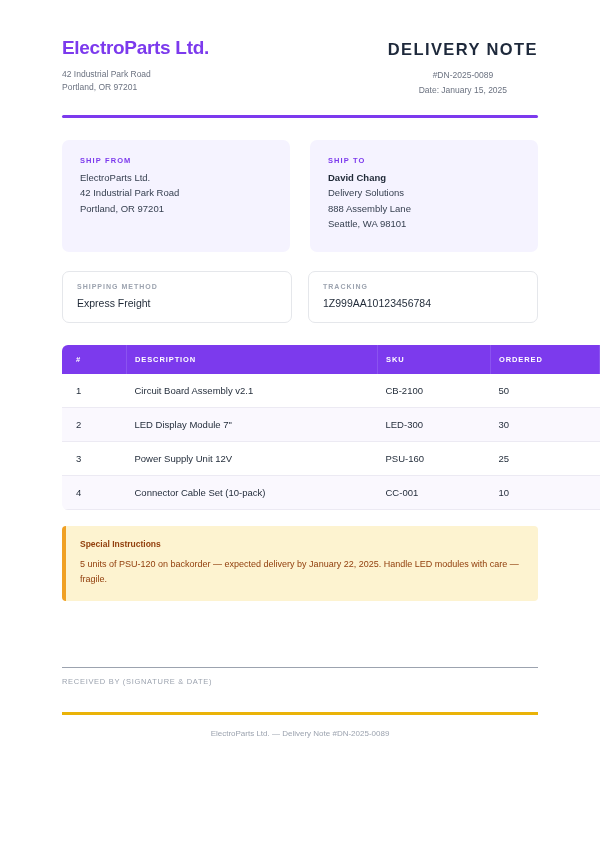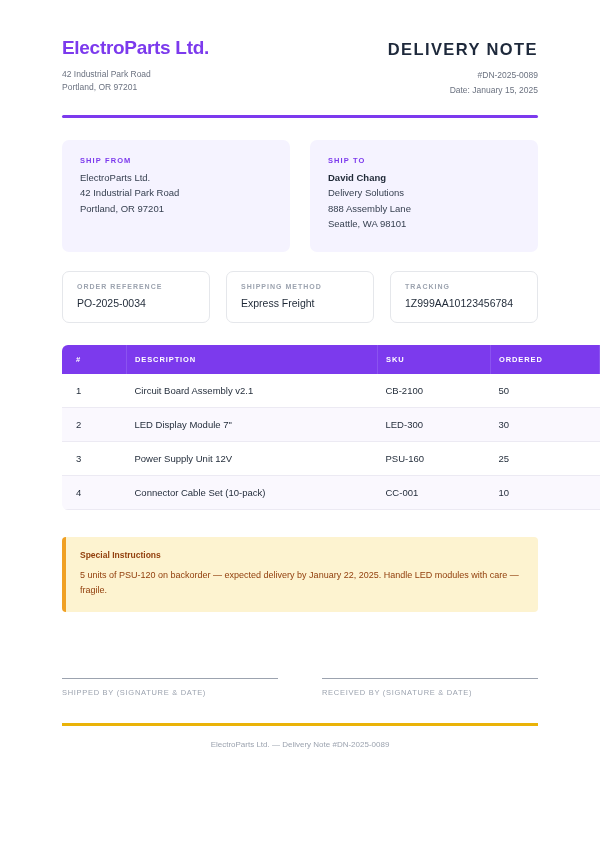--- a/index.html
+++ b/index.html
@@ -39,21 +39,21 @@
     letter-spacing: -0.3px;
     line-height: 1.1;
     margin: 0 0 9px 0;
   }
   .brand-addr {
     font-size: 8.5px;
     color: #6b7280;
     line-height: 1.55;
   }
   .doc-meta {
-    text-align: right;
+    text-align: center;
     padding-top: 2px;
   }
   .doc-title {
     font-size: 16.5px;
     font-weight: bold;
     color: #1e293b;
     letter-spacing: 1.4px;
     line-height: 1.1;
     margin: 0 0 10px 0;
   }
@@ -169,21 +169,21 @@
   }
   .col-num     { width: 42px; padding-left: 14px !important; }
   .col-desc    { width: 234px; }
   .col-sku     { width: 96px; }
   .col-ordered { width: 92px; }
   .col-shipped { width: 76px; }
   .th-shipped, .td-shipped { text-align: right !important; padding-right: 22px !important; }
 
   
   .notes {
-    margin-top: 27px;
+    margin-top: 16px;
     background: #fdf3d0;
     border-left: 4px solid #f0a024;
     border-radius: 4px;
     padding: 13px 16px 15px 14px;
     box-sizing: border-box;
   }
   .notes-title {
     font-size: 8.5px;
     font-weight: bold;
     color: #92400e;
@@ -257,24 +257,20 @@
       <div class="addr-label">SHIP TO</div>
       <div class="addr-line strong">David Chang</div>
       <div class="addr-line">Delivery Solutions</div>
       <div class="addr-line">888 Assembly Lane</div>
       <div class="addr-line">Seattle, WA 98101</div>
     </div>
   </div>
 
   <div class="info-row">
     <div class="info-card">
-      <div class="info-label">ORDER REFERENCE</div>
-      <div class="info-value">PO-2025-0034</div>
-    </div>
-    <div class="info-card">
       <div class="info-label">SHIPPING METHOD</div>
       <div class="info-value">Express Freight</div>
     </div>
     <div class="info-card">
       <div class="info-label">TRACKING</div>
       <div class="info-value">1Z999AA10123456784</div>
     </div>
   </div>
 
   <table class="items-table">
@@ -320,24 +316,20 @@
   </table>
 
   <div class="notes">
     <div class="notes-title">Special Instructions</div>
     <div class="notes-body">5 units of PSU-120 on backorder — expected delivery by January 22, 2025. Handle LED modules with care — fragile.</div>
   </div>
 
   <div class="sign-row">
     <div class="sign-block">
       <div class="sign-line"></div>
-      <div class="sign-label">SHIPPED BY (SIGNATURE &amp; DATE)</div>
-    </div>
-    <div class="sign-block">
-      <div class="sign-line"></div>
       <div class="sign-label">RECEIVED BY (SIGNATURE &amp; DATE)</div>
     </div>
   </div>
 
   <div class="footer">
     <div class="footer-text">ElectroParts Ltd. — Delivery Note #DN-2025-0089</div>
   </div>
 
 </div>
 

